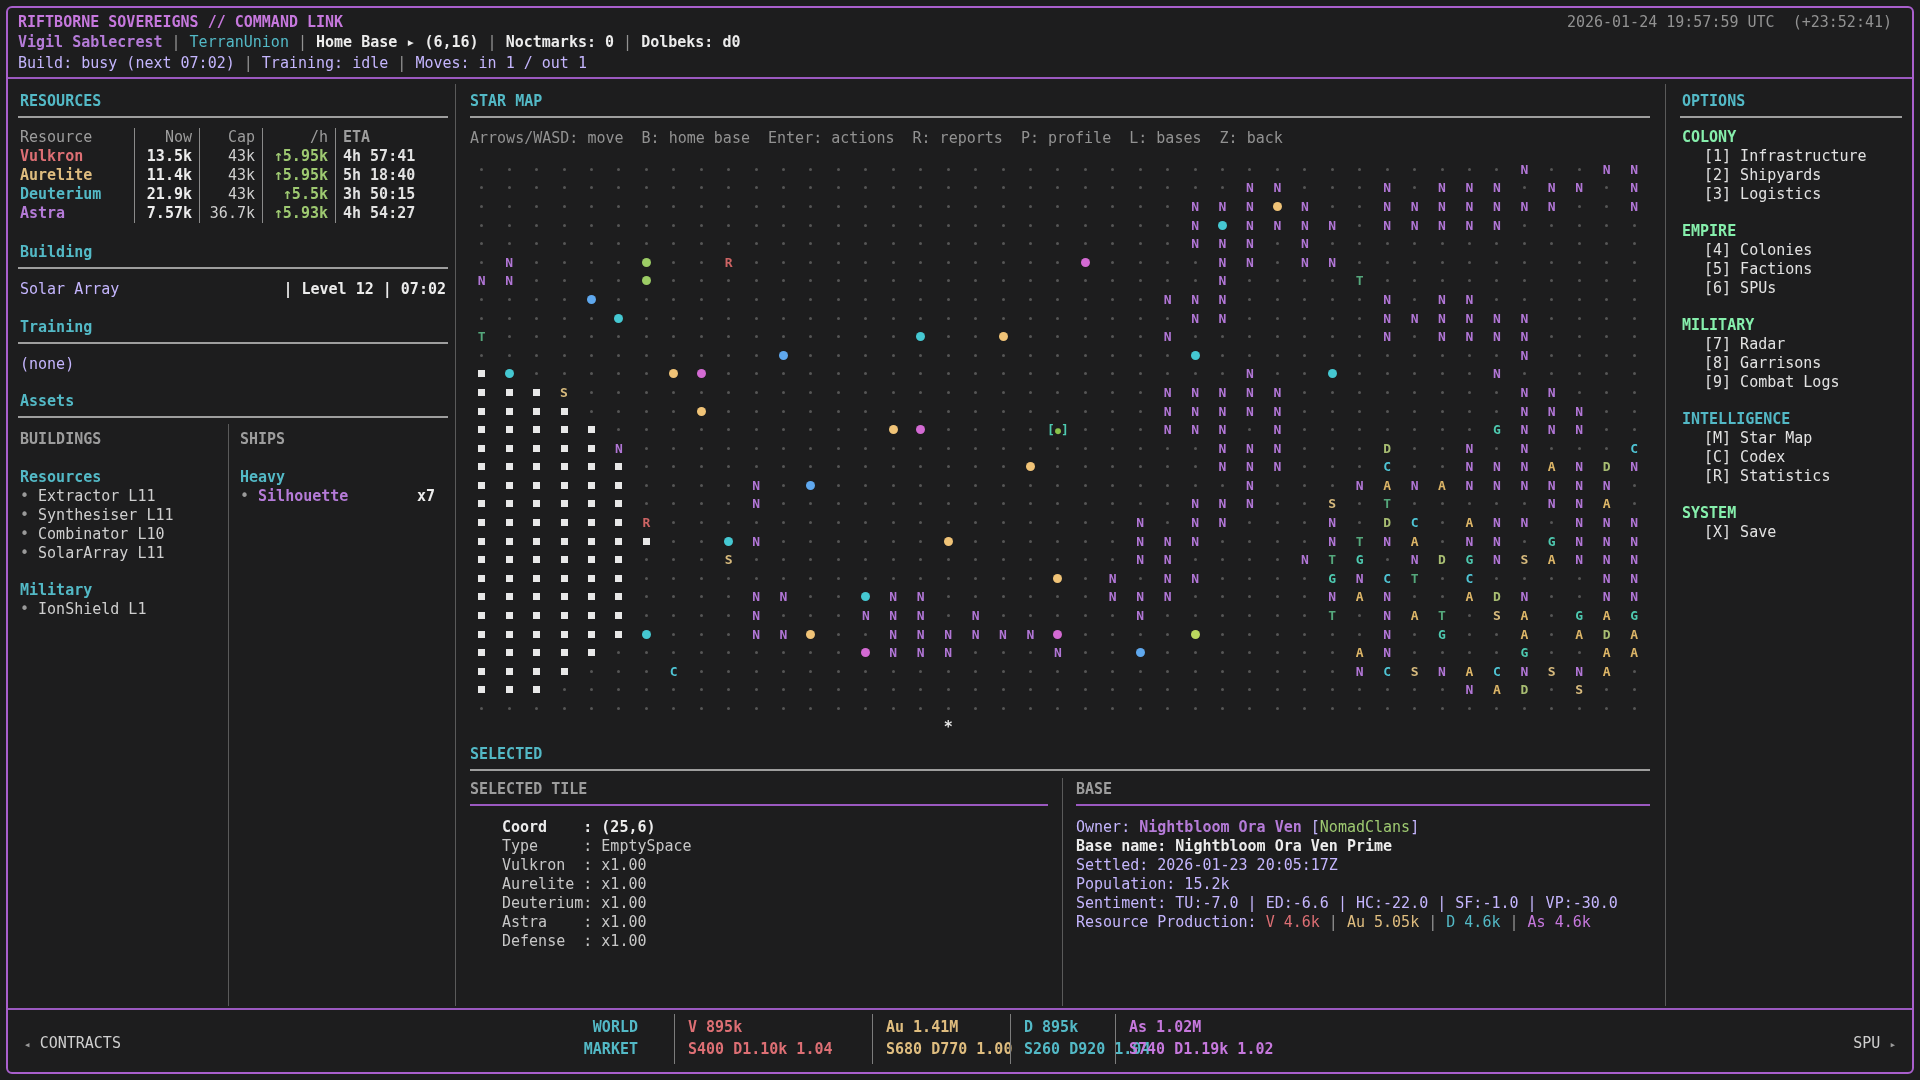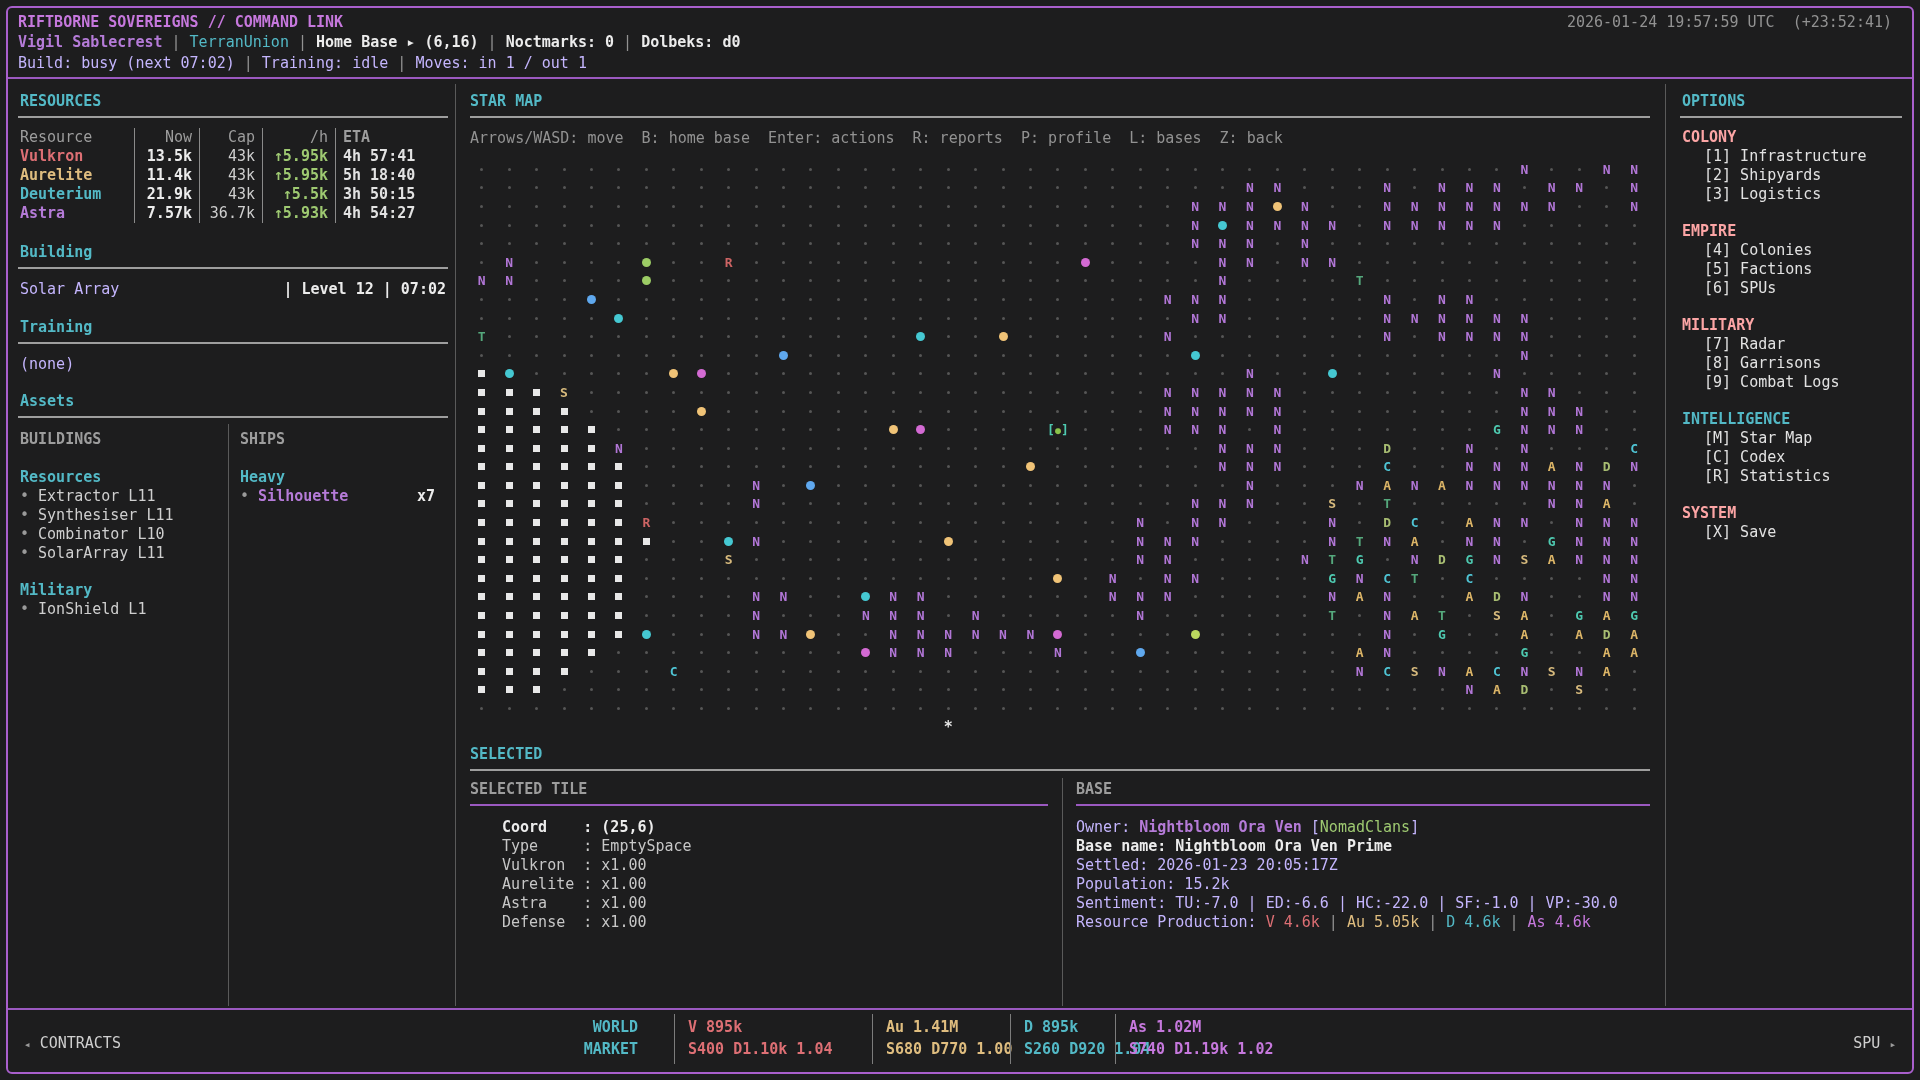--- a/index.html
+++ b/index.html
@@ -32,21 +32,21 @@
   .res-rate{color:#9ec971;font-weight:bold;}
   .res-eta{padding-left:7px;color:#e2e2e2;font-weight:bold;}
   .res-head{color:#9d9d9d;}
   
   .agroup{margin-bottom:18px;line-height:19px;}
   .agroup .gt{color:#53b9c6;font-weight:bold;}
   .aitem{color:#cfcfcf;}
   .bullet{color:#9a9a9a;}
   
   .ogroup{margin-bottom:18px;line-height:19px;}
-  .ogroup .ot{color:#fca5a5;font-weight:bold;}
+  .ogroup .ot{color:#86efac;font-weight:bold;}
   .ogroup.active .ot{color:#53b9c6;}
   .oitem{color:#e2e2e2;padding-left:22px;cursor:pointer;}
   
   .map{display:grid;grid-template-columns:repeat(43,27.44px);grid-auto-rows:18.6px;}
   .mc{display:flex;align-items:center;justify-content:center;font-weight:bold;font-size:13px;}
   .mdot{width:3px;height:3px;border-radius:50%;}
   .msq{width:7px;height:7px;}
   .mpl{width:9px;height:9px;border-radius:50%;}
   .mcur{white-space:nowrap;font-weight:bold;font-size:13px;}
   .mstar{font-size:15px;color:#e6e6e6;}
@@ -3552,20 +3552,21 @@
   <div class="abs sec-h" style="left:470px;top:745px;">SELECTED</div>
   <div class="rule" style="left:470px;top:769px;width:1180px;"></div>
 
   <div class="abs panel-h" style="left:470px;top:780px;">SELECTED TILE</div>
   <div class="prule" style="left:470px;top:804px;width:578px;"></div>
   <div class="abs" style="left:470px;top:818px;width:570px;" id="tile-rows">
       <div class="kv bright"><span class="kl">Coord</span>: (25,6)</div>
       <div class="kv"><span class="kl">Type</span>: EmptySpace</div>
       <div class="kv"><span class="kl">Vulkron</span>: x1.00</div>
       <div class="kv"><span class="kl">Aurelite</span>: x1.00</div>
+      <div class="kv"><span class="kl">Deuterium</span>: x1.00</div>
       <div class="kv"><span class="kl">Astra</span>: x1.00</div>
       <div class="kv"><span class="kl">Defense</span>: x1.00</div>
     </div>
 
   <div class="abs panel-h" style="left:1076px;top:780px;">BASE</div>
   <div class="prule" style="left:1076px;top:804px;width:574px;"></div>
   <div class="abs" style="left:1076px;top:818px;width:574px;" id="base-rows">
       <div class="base-line"><span class="c-light">Owner: </span><span class="c-purple">Nightbloom Ora Ven</span><span class="c-light"> [</span><span class="c-green">NomadClans</span><span class="c-light">]</span></div>
       <div class="base-line"><span class="c-bright">Base name: Nightbloom Ora Ven Prime</span></div>
       <div class="base-line"><span class="c-light">Settled: 2026-01-23 20:05:17Z</span></div>

